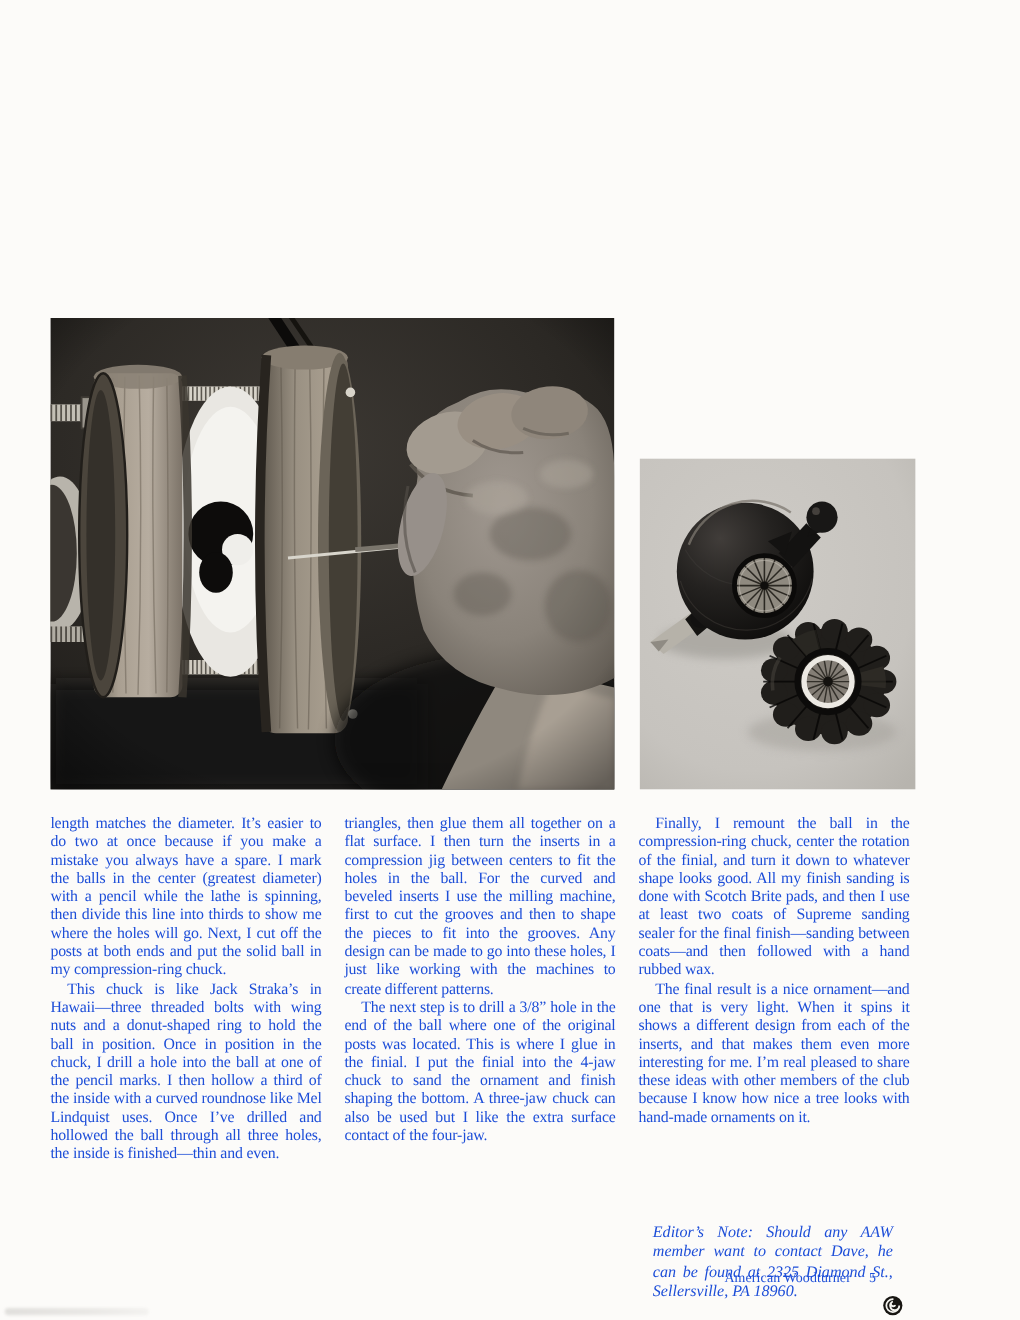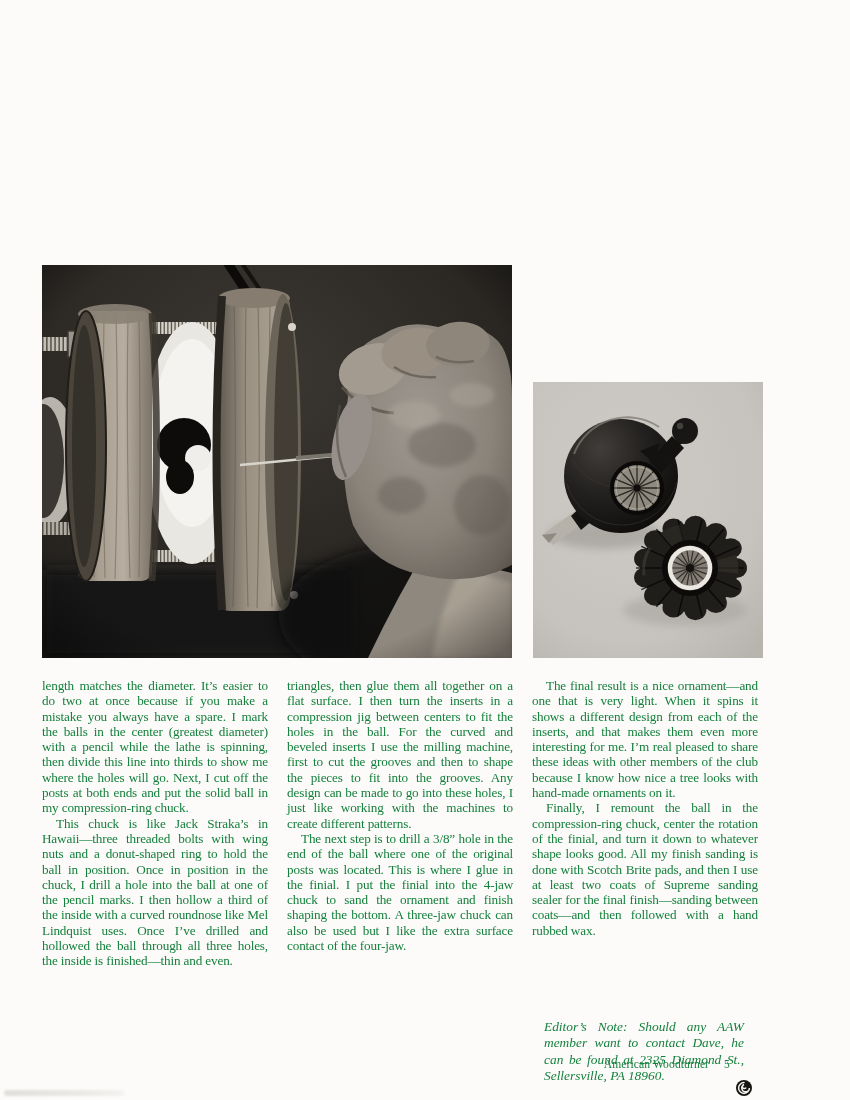--- a/index.html
+++ b/index.html
@@ -1,19 +1,19 @@
 <!DOCTYPE html>
 <html><head>
 <meta charset="utf-8">
 <style>
   html,body{margin:0;padding:0;background:#e8e8e6;}
   .page{
     position:relative;width:850px;height:1100px;margin:0 auto;
     background:#fcfbf9;overflow:hidden;
-    font-family:"Liberation Serif","DejaVu Serif",serif;color:#15803d;
+    font-family:"Liberation Serif","DejaVu Serif",serif;color:#1d4ed8;
   }
   figure{margin:0;position:absolute;padding:0;}
   svg{display:block;}
   .photo-large{left:42px;top:265px;width:470px;height:393px;}
   .photo-small{left:533px;top:382px;width:230px;height:276px;}
   .col{
     position:absolute;top:678px;width:226px;
     font-size:13.2px;line-height:15.3px;text-align:justify;
     letter-spacing:-0.15px;
   }
@@ -291,22 +291,22 @@
     <p>length matches the diameter. It’s easier to do two at once because if you make a mistake you always have a spare. I mark the balls in the center (greatest diameter) with a pencil while the lathe is spinning, then divide this line into thirds to show me where the holes will go. Next, I cut off the posts at both ends and put the solid ball in my compression-ring chuck.</p>
     <p class="ind">This chuck is like Jack Straka’s in Hawaii—three threaded bolts with wing nuts and a donut-shaped ring to hold the ball in position. Once in position in the chuck, I drill a hole into the ball at one of the pencil marks. I then hollow a third of the inside with a curved roundnose like Mel Lindquist uses. Once I’ve drilled and hollowed the ball through all three holes, the inside is finished—thin and even.</p>
   </div>
 
   <div class="col col2">
     <p>triangles, then glue them all together on a flat surface. I then turn the inserts in a compression jig between centers to fit the holes in the ball. For the curved and beveled inserts I use the milling machine, first to cut the grooves and then to shape the pieces to fit into the grooves. Any design can be made to go into these holes, I just like working with the machines to create different patterns.</p>
     <p class="ind">The next step is to drill a 3/8” hole in the end of the ball where one of the original posts was located. This is where I glue in the finial. I put the finial into the 4-jaw chuck to sand the ornament and finish shaping the bottom. A three-jaw chuck can also be used but I like the extra surface contact of the four-jaw.</p>
   </div>
 
   <div class="col col3">
+    <p class="ind">Finally, I remount the ball in the compression-ring chuck, center the rotation of the finial, and turn it down to whatever shape looks good. All my finish sanding is done with Scotch Brite pads, and then I use at least two coats of Supreme sanding sealer for the final finish—sanding between coats—and then followed with a hand rubbed wax.</p>
     <p class="ind">The final result is a nice ornament—and one that is very light. When it spins it shows a different design from each of the inserts, and that makes them even more interesting for me. I’m real pleased to share these ideas with other members of the club because I know how nice a tree looks with hand-made ornaments on it.</p>
-    <p class="ind">Finally, I remount the ball in the compression-ring chuck, center the rotation of the finial, and turn it down to whatever shape looks good. All my finish sanding is done with Scotch Brite pads, and then I use at least two coats of Supreme sanding sealer for the final finish—sanding between coats—and then followed with a hand rubbed wax.</p>
   </div>
 
   <div class="editors-note">
     <p>Editor’s Note: Should any AAW member want to contact Dave, he can be found at 2325 Diamond St., Sellersville, PA 18960.</p>
     <span class="spiral">
       <svg viewBox="0 0 18 18" width="18" height="18">
         <circle cx="9" cy="9" r="8" fill="#171512"></circle>
         <path d="M9,3.6 A5.4,5.4 0 1 0 14.4,9 A3.8,3.8 0 1 1 9,5.6 A2,2 0 1 0 10.8,9" fill="none" stroke="#f3f2ee" stroke-width="1.5" stroke-linecap="round"></path>
       </svg>
     </span>

